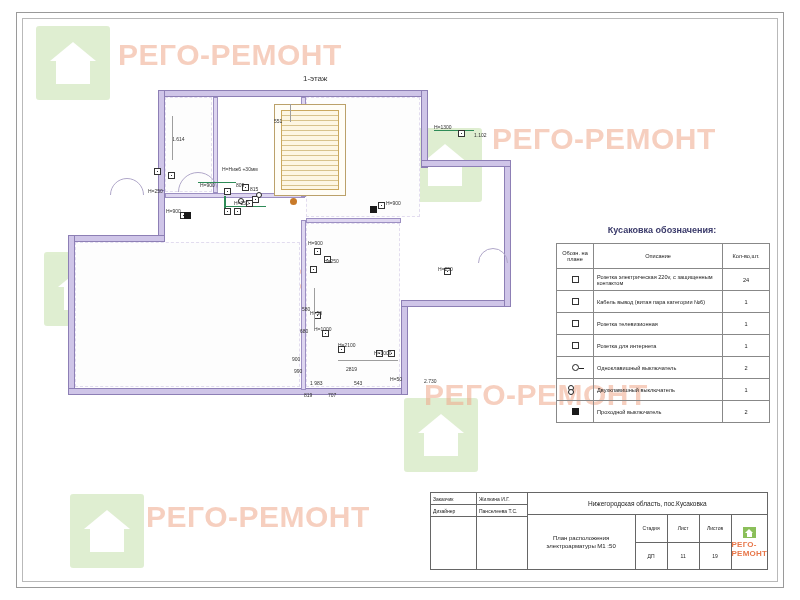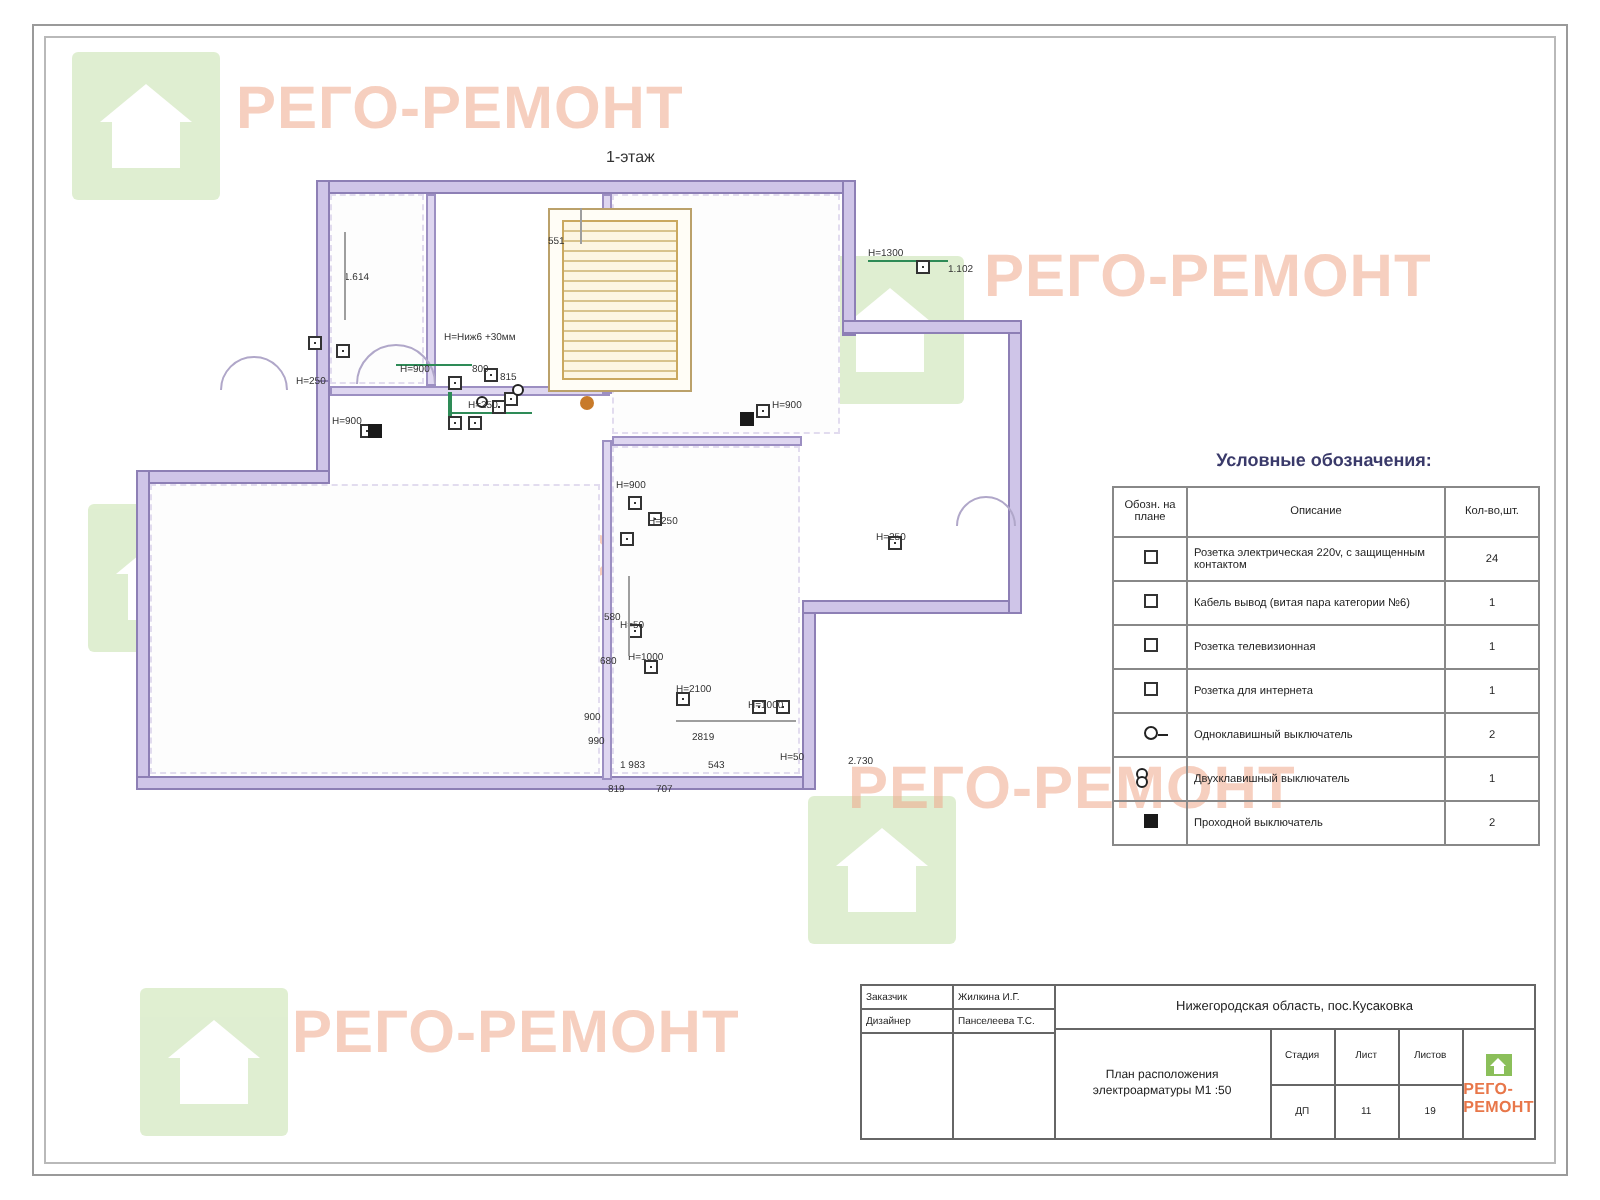--- a/index.html
+++ b/index.html
@@ -547,21 +547,21 @@
     <div class="dim-text" style="left:254px; top:296px;">900</div>
     <div class="dim-text" style="left:256px; top:308px;">990</div>
 
     <div class="dim-line" style="left:134px; top:56px; width:1px; height:44px;"></div>
     <div class="dim-line" style="left:252px; top:44px; width:1px; height:18px;"></div>
     <div class="dim-line" style="left:276px; top:228px; width:1px; height:40px;"></div>
     <div class="dim-line" style="left:300px; top:300px; width:60px; height:1px;"></div>
   </div>
 
   <div id="legend">
-    <div class="legend-title">Условные обозначения:</div>
+    <div class="legend-title">Кусаковка обозначения:</div>
     <table class="legend-table">
       <thead>
         <tr>
           <th class="col-sym">Обозн. на плане</th>
           <th class="col-desc">Описание</th>
           <th class="col-qty">Кол-во,шт.</th>
         </tr>
       </thead>
       <tbody>
         <tr class="legend-row">

